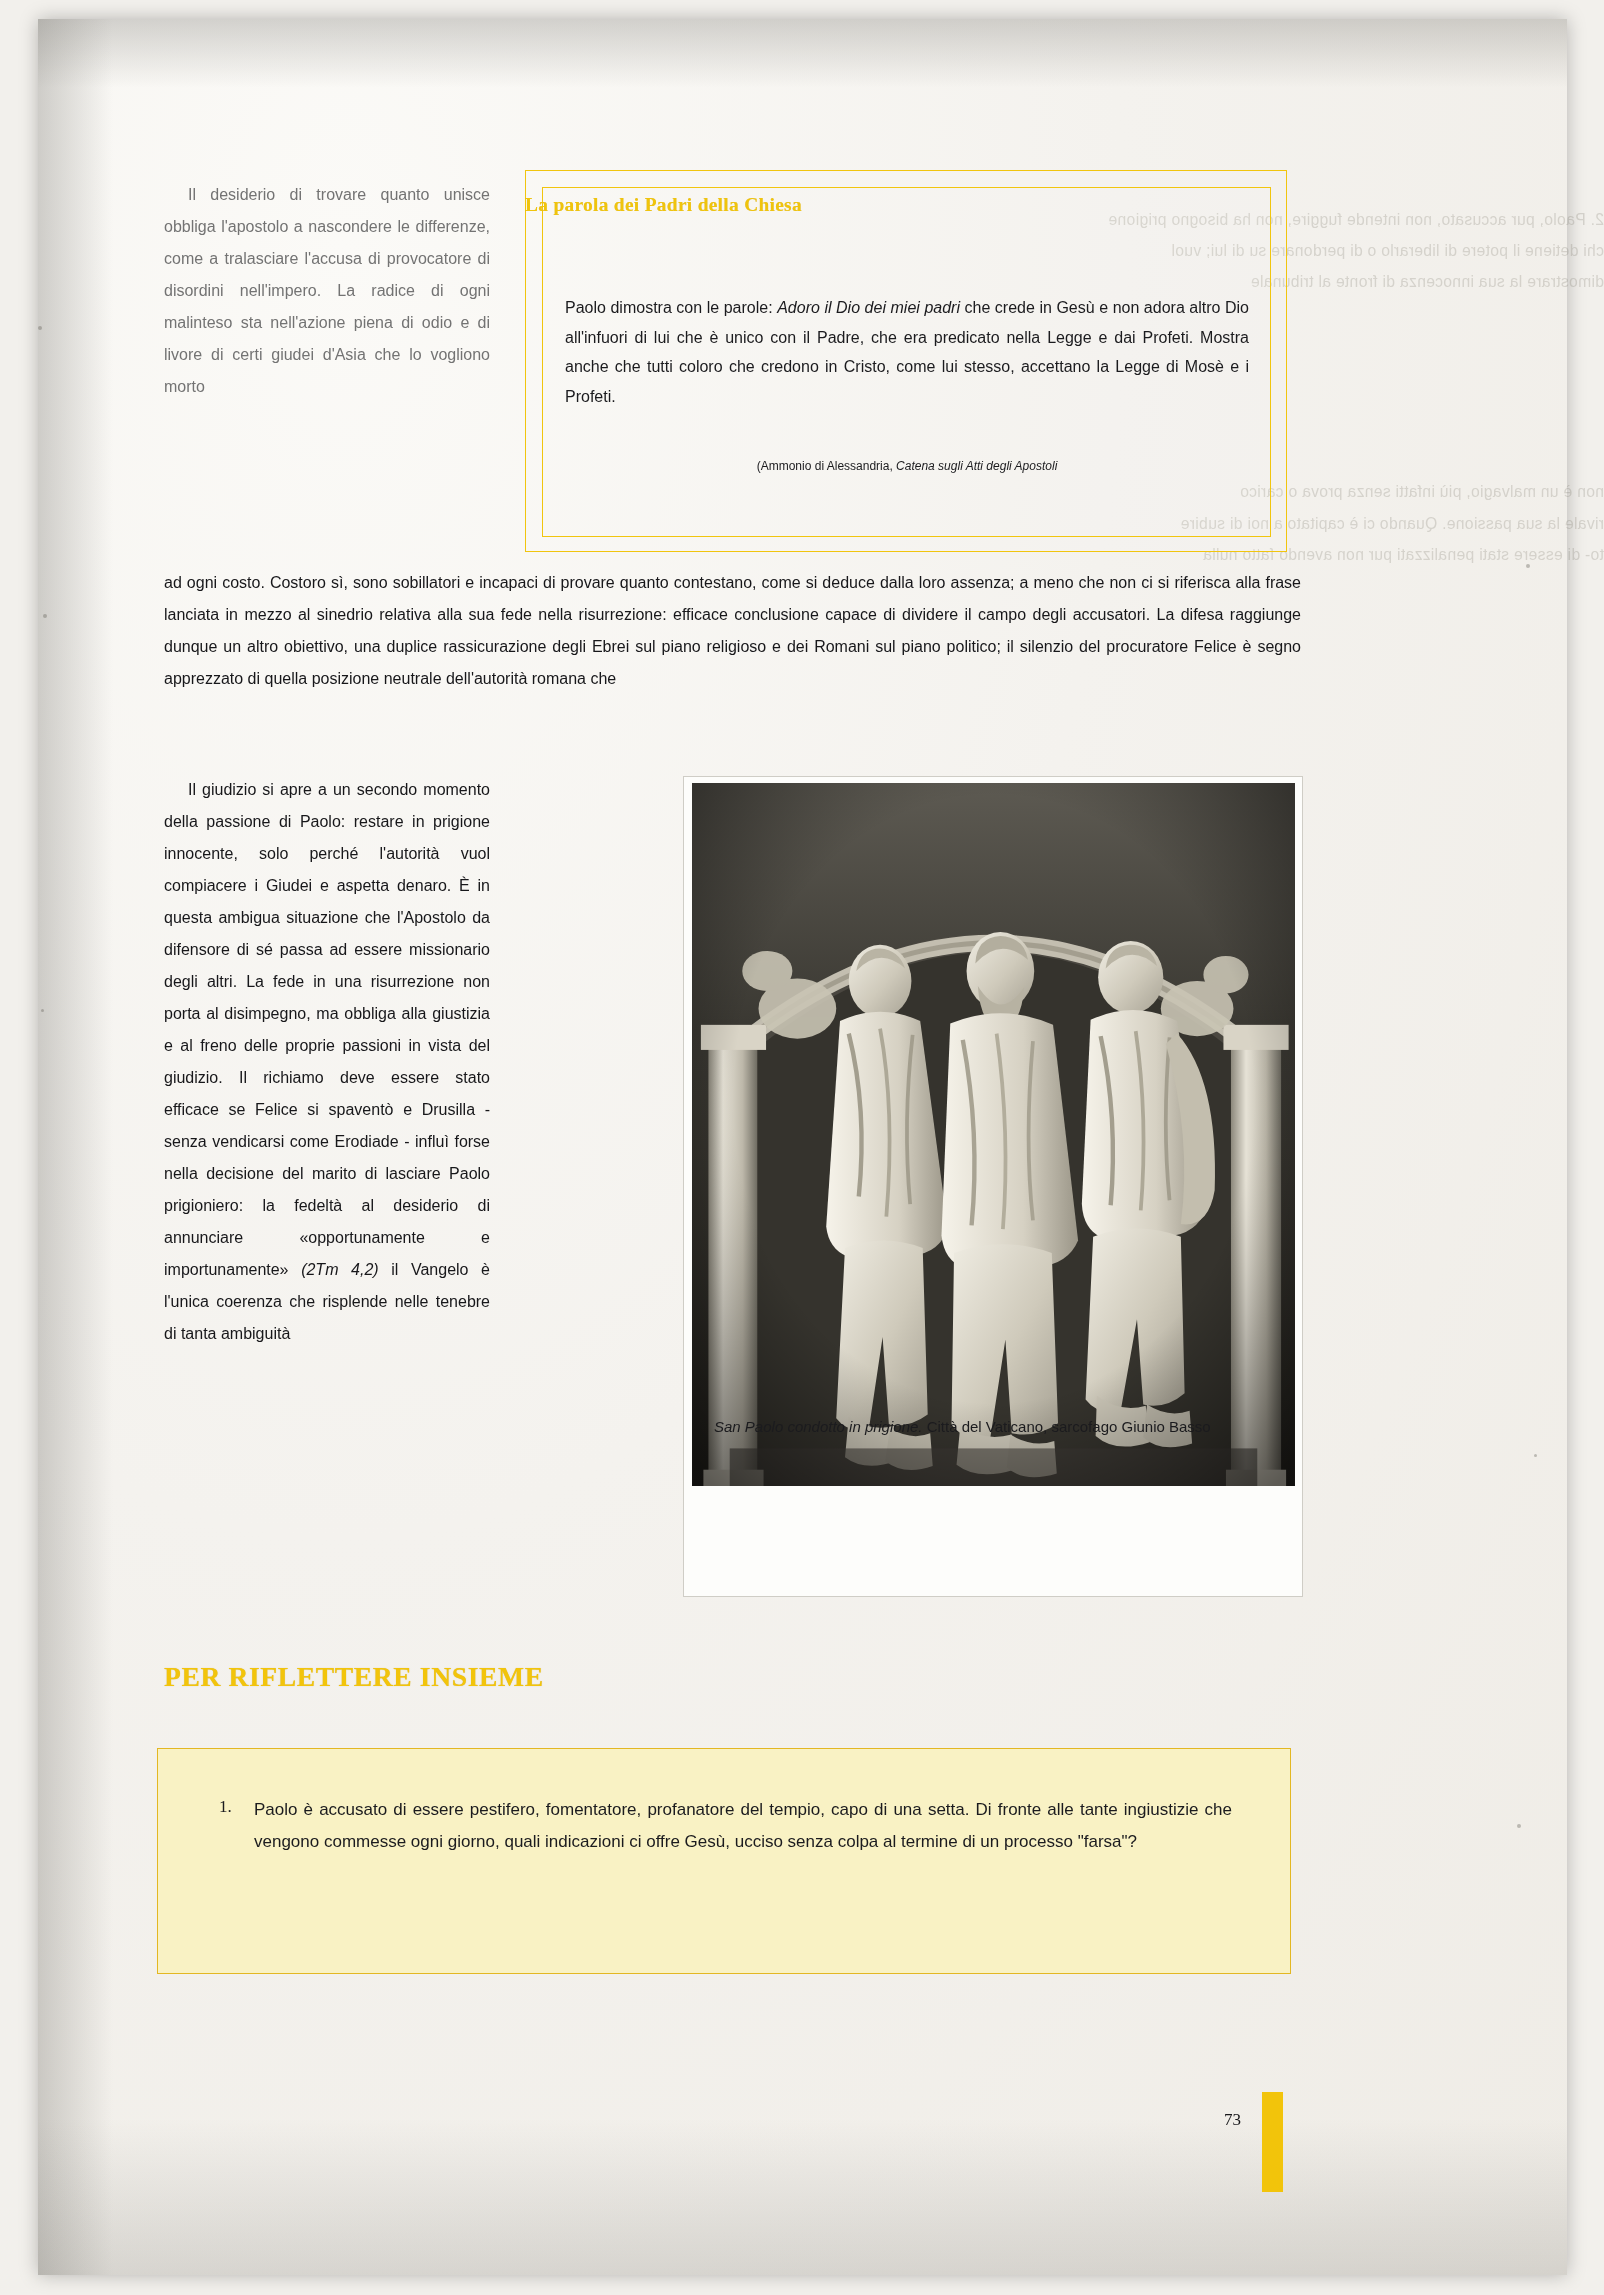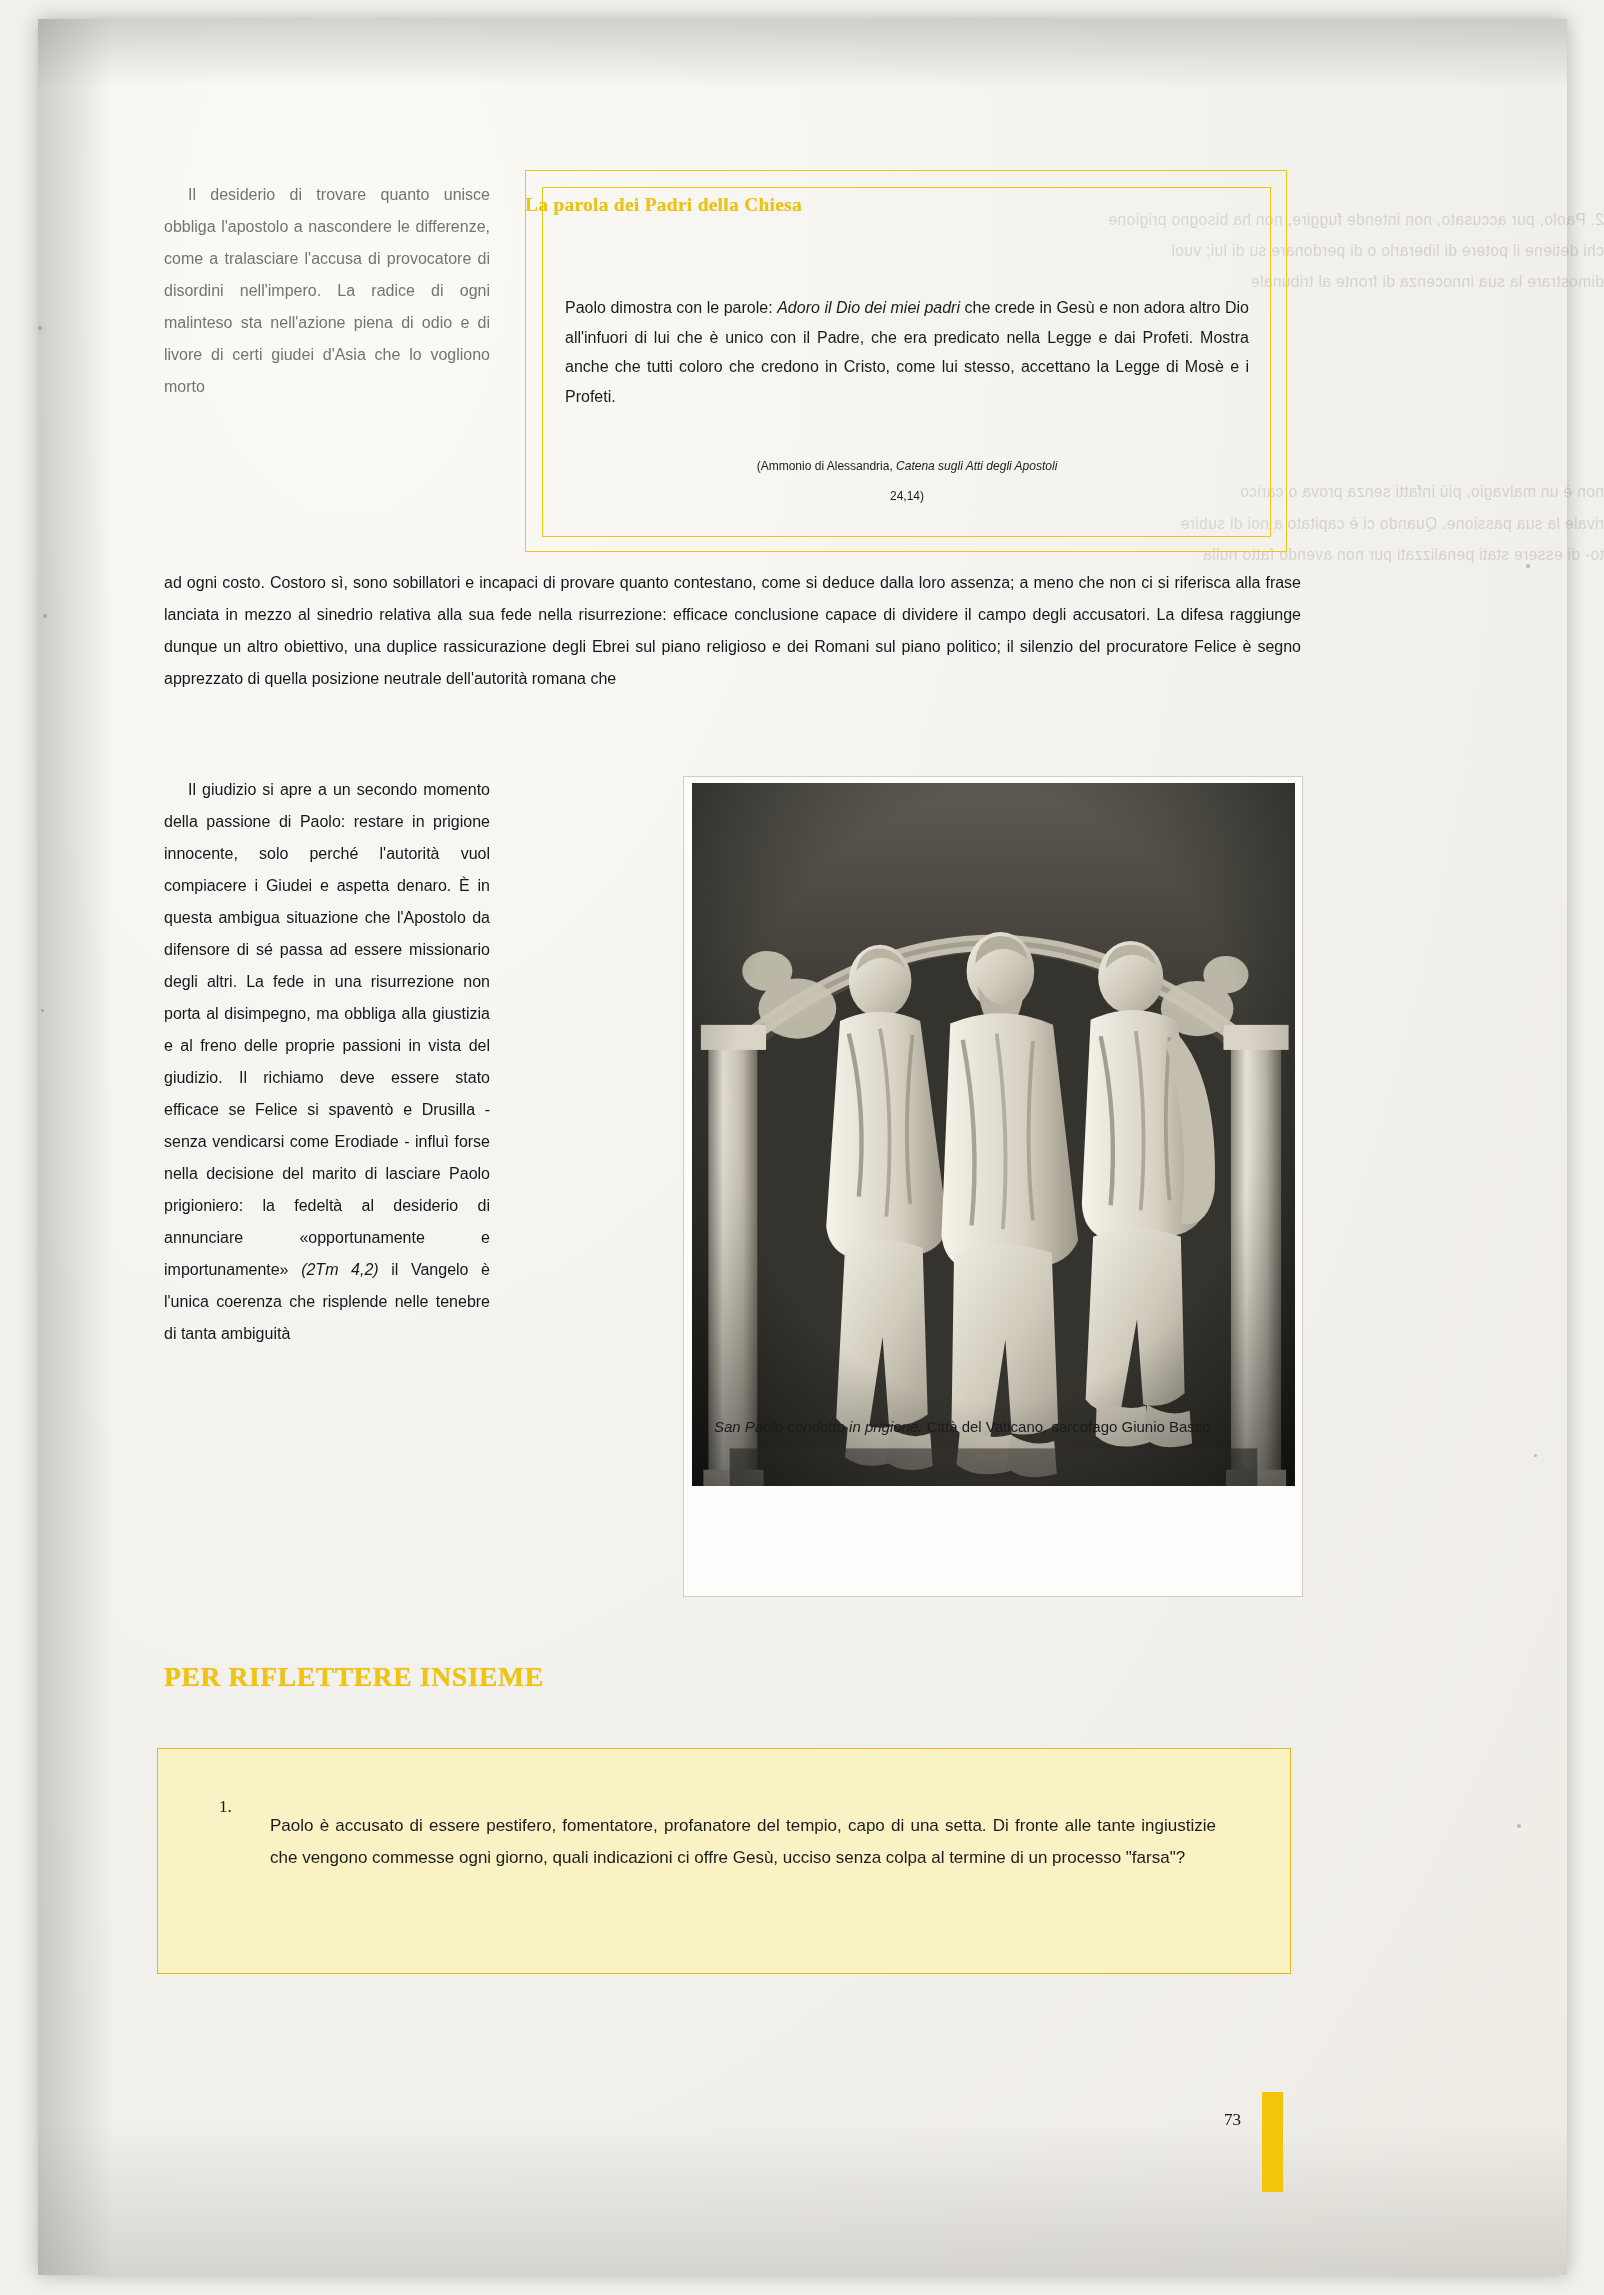--- a/index.html
+++ b/index.html
@@ -221,21 +221,21 @@
   .question-text {
     position: absolute;
     left: 254px;
     top: 1794px;
     width: 978px;
     font-size: 17px;
     line-height: 32px;
     color: #1b1b1e;
     text-align: justify;
   }
-  .question-text p { margin: 16px; }
+  .question-text p { margin: 0; }
 
   
   .page-number {
     position: absolute;
     left: 1224px;
     top: 2110px;
     font-size: 17px;
     color: #17171a;
     font-family: "Liberation Serif", serif;
   }
@@ -281,21 +281,20 @@
   <div class="fathers-title">La parola dei Padri della Chiesa</div>
   <div class="fathers-body">
     <p>
       <span>Paolo dimostra con le parole: </span><i class="it">Adoro il Dio dei miei padri</i><span> che crede in Gesù e non adora altro Dio all'infuori di lui che è unico con il Padre, che era predicato nella Legge e dai Profeti. Mostra anche che tutti coloro che credono in Cristo, come lui stesso, accettano la Legge di Mosè e i Profeti.</span>
     </p>
   </div>
   <div class="fathers-source">
     <p>
       <span>(Ammonio di Alessandria, </span><i class="it">Catena sugli Atti degli Apostoli</i>
     </p>
-    <p>24,14)</p>
   </div>
 
   <div class="full-width">
     <p>ad ogni costo. Costoro sì, sono sobillatori e incapaci di provare quanto contestano, come si deduce dalla loro assenza; a meno che non ci si riferisca alla frase lanciata in mezzo al sinedrio relativa alla sua fede nella risurrezione: efficace conclusione capace di dividere il campo degli accusatori. La difesa raggiunge dunque un altro obiettivo, una duplice rassicurazione degli Ebrei sul piano religioso e dei Romani sul piano politico; il silenzio del procuratore Felice è segno apprezzato di quella posizione neutrale dell'autorità romana che</p>
   </div>
 
   <div class="col-left2">
     <p class="indent">
       <span>Il giudizio si apre a un secondo momento della passione di Paolo: restare in prigione innocente, solo perché l'autorità vuol compiacere i Giudei e aspetta denaro. È in questa ambigua situazione che l'Apostolo da difensore di sé passa ad essere missionario degli altri. La fede in una risurrezione non porta al disimpegno, ma obbliga alla giustizia e al freno delle proprie passioni in vista del giudizio. Il richiamo deve essere stato efficace se Felice si spaventò e Drusilla - senza vendicarsi come Erodiade - influì forse nella decisione del marito di lasciare Paolo prigioniero: la fedeltà al desiderio di annunciare «opportunamente e importunamente»</span>
       <i class="it">(2Tm 4,2)</i>

